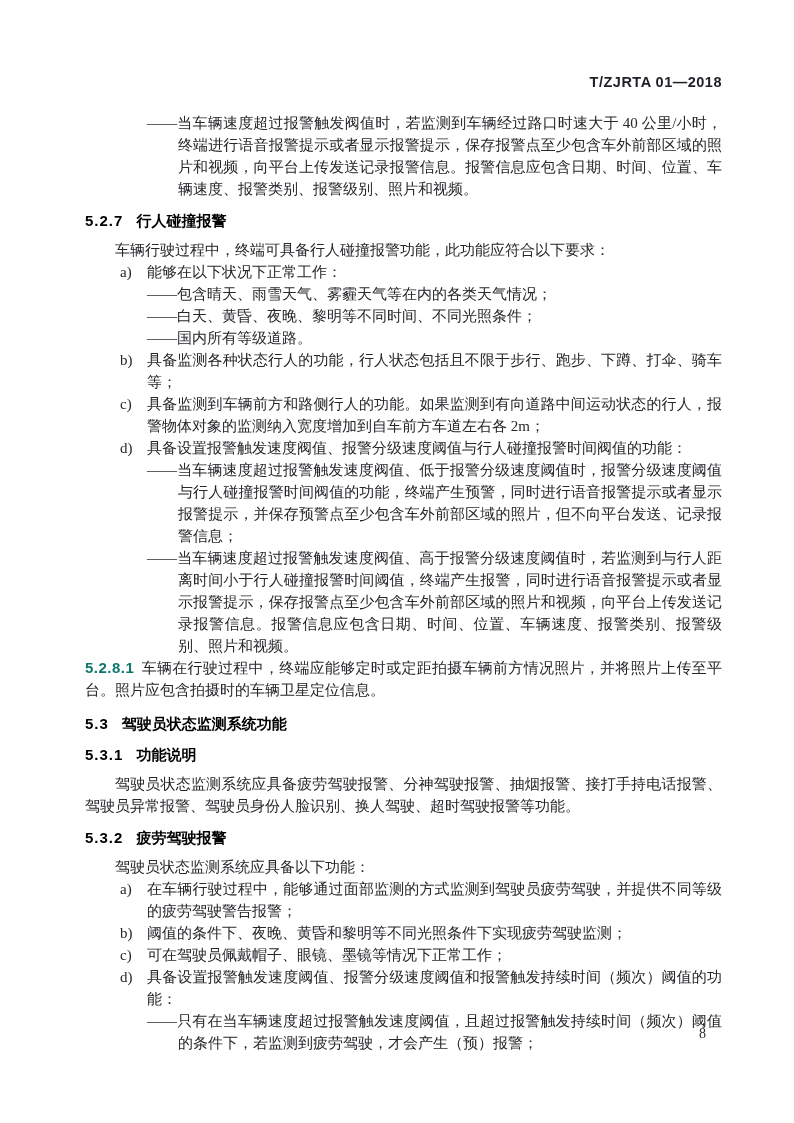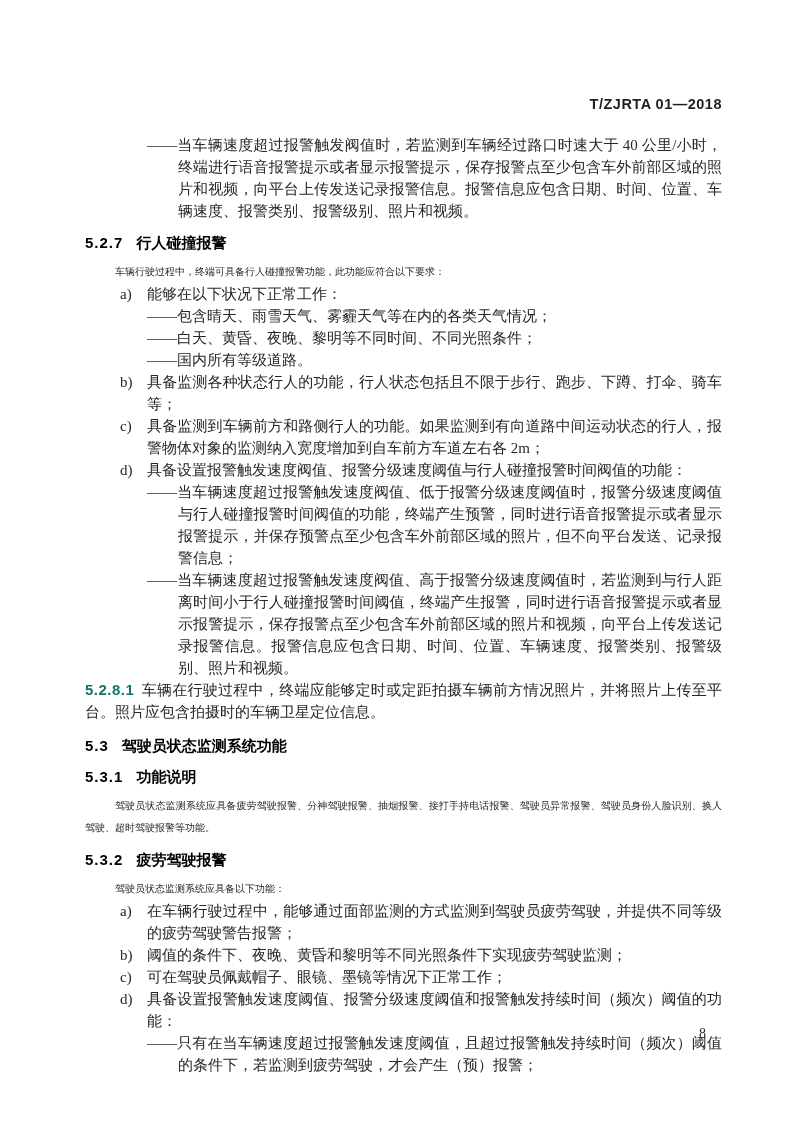--- a/index.html
+++ b/index.html
@@ -7,32 +7,32 @@
   body {
     width: 794px; height: 1123px;
     font-family: "Liberation Serif", "DejaVu Serif", serif;
     color: #26262b;
     overflow: hidden;
   }
   .page {
     position: relative;
     width: 794px; height: 1123px;
     background: #ffffff;
-    padding: 96px 72px 0 85px;
+    padding: 74px 72px 0 85px;
   }
   .doc-code {
     text-align: right;
     font-family: "Liberation Sans", "DejaVu Sans", sans-serif;
     font-weight: bold;
     font-size: 14.5px;
     line-height: 16px;
     color: #1e1e26;
     letter-spacing: 0.5px;
   }
-  p.flow { text-align: justify; font-size: 10px; line-height: 22px; }
+  p.flow { text-align: justify; font-size: 15px; line-height: 22px; }
   .indent2 { text-indent: 30px; }
   .lead { margin-top: 22px; }
   .heading {
     font-family: "Liberation Sans", "DejaVu Sans", sans-serif;
     font-weight: bold;
     font-size: 15px;
     line-height: 21px;
     color: #000000;
     margin: 10px 0 8px 0;
   }

